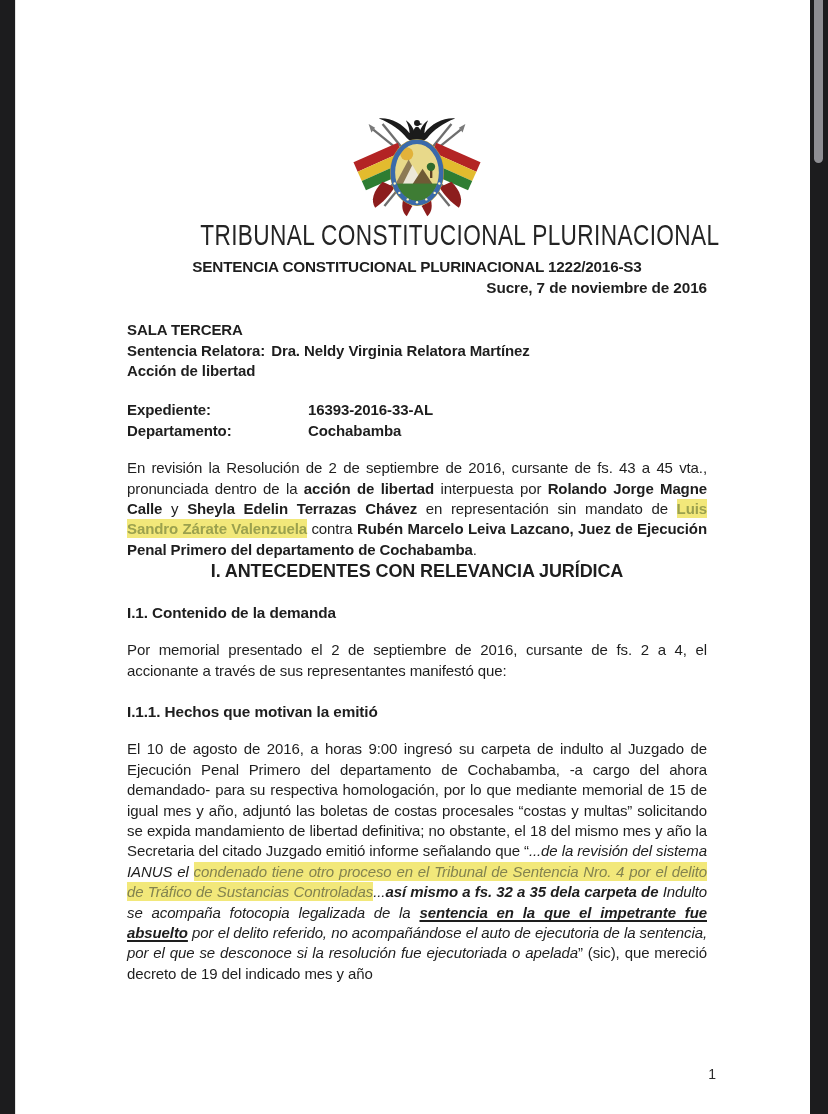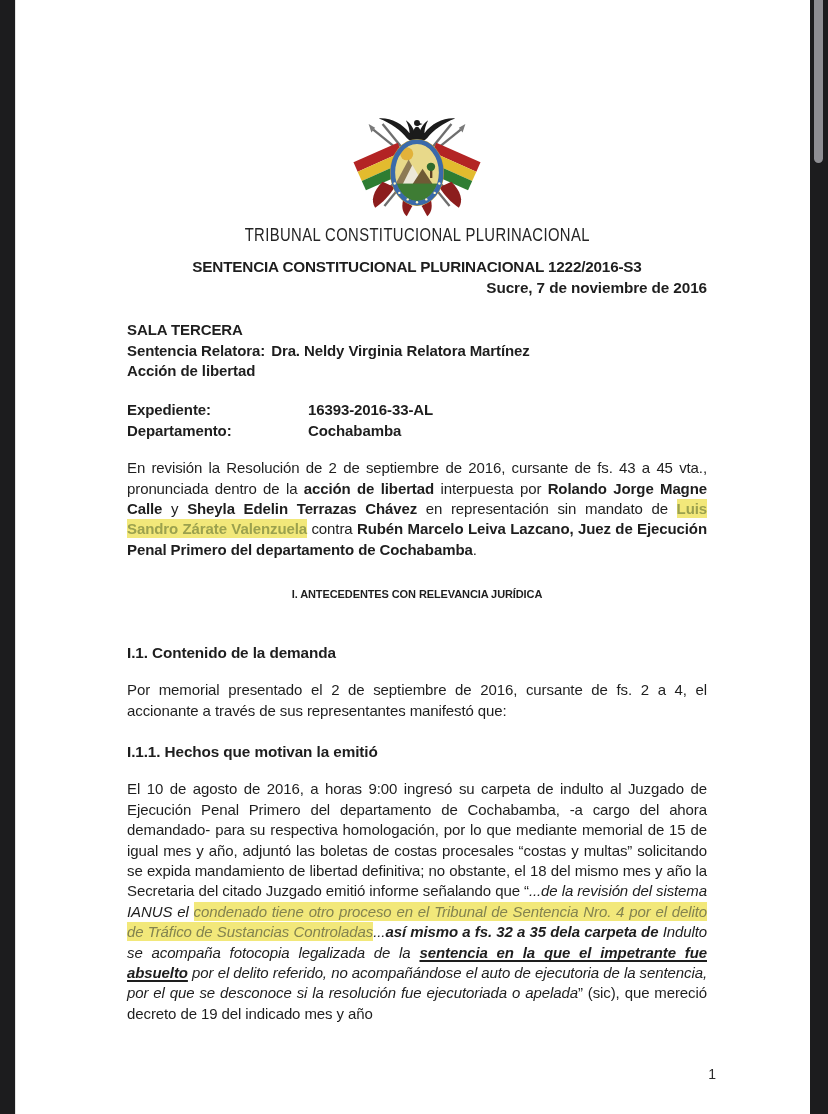--- a/index.html
+++ b/index.html
@@ -16,33 +16,33 @@
     position:absolute;top:0;right:5px;width:9px;height:163px;
     background:#8e8e93;border-radius:0 0 5px 5px;
   }
   .content{
     padding:0 103px 0 111px;
     color:#1e1e1e;font-size:15px;line-height:20.4px;letter-spacing:-0.1px;
   }
   .crest{width:140px;margin:111px auto 0;display:block;}
   .institution{
     margin-top:7px;text-align:center;white-space:nowrap;
-    font-size:19px;color:#242424;font-weight:400;
+    font-size:29px;color:#242424;font-weight:400;
   }
   .institution .inst-inner{display:inline-block;transform:scaleX(0.78);transform-origin:50% 50%;letter-spacing:0.5px;}
   .sent-title{margin-top:12px;text-align:center;font-weight:bold;font-size:15.3px;letter-spacing:-0.2px;}
   .place-date{text-align:right;font-weight:bold;font-size:15.3px;}
   .case-block{margin-top:22px;font-weight:bold;}
   .case-block .lbl{margin-right:6px;}
   .info-rows{margin-top:19px;font-weight:bold;}
   .info-row{display:flex;}
   .row-label{width:181px;flex:0 0 181px;}
   .para{margin:17px 0 0 0;text-align:justify;}
-  .h-center{margin-top:24px;text-align:center;font-weight:bold;font-size:11px;}
-  .h-left{margin-top:38px;font-weight:bold;font-size:15.3px;}
+  .h-center{margin-top:1px;text-align:center;font-weight:bold;font-size:18px;}
+  .h-left{margin-top:21px;font-weight:bold;font-size:15.3px;}
   .para + .h-left{margin-top:21px;}
   .b{font-weight:bold;}
   .i{font-style:italic;}
   .u{text-decoration:underline;text-decoration-thickness:2px;text-underline-offset:2px;text-decoration-skip-ink:none;}
   .hl{background:#f2e87a;padding:1px 0;}
   .hl.b{color:#9ba14e;}
   .hl.i{color:#83834f;}
   .page-num{position:absolute;right:94px;bottom:32px;font-size:14px;color:#2a2a2a;}
 </style>
 </head>

